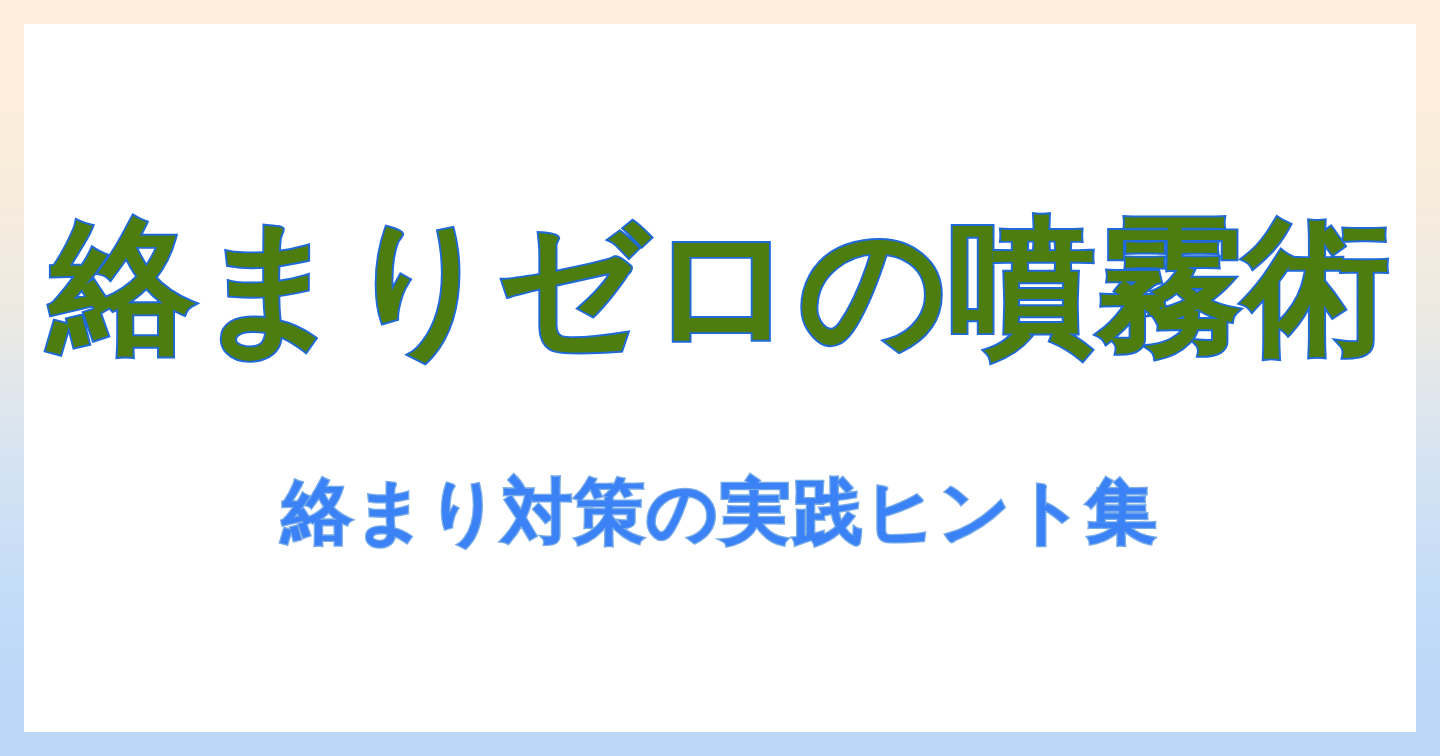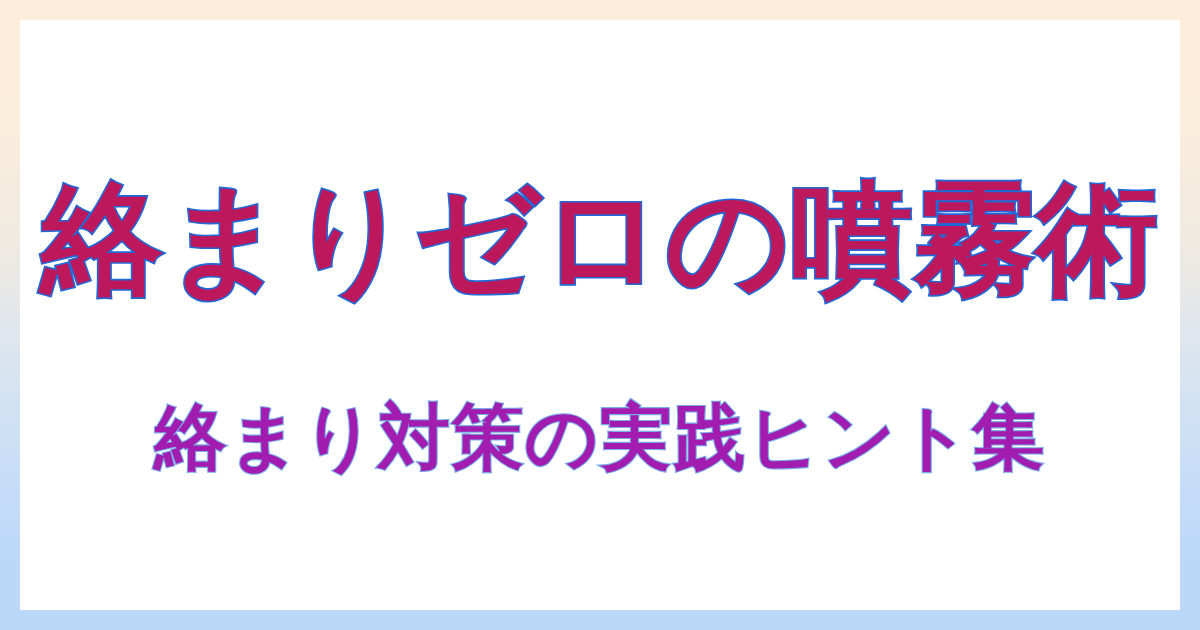--- a/index.html
+++ b/index.html
@@ -56,44 +56,44 @@
 
   .headline {
     display: inline-block;
     margin: 0;
     font-family: "DejaVu Sans", "Liberation Sans", sans-serif;
     font-weight: 700;
     font-size: 122px;
     line-height: 1.0;
     letter-spacing: 0.005em;
     white-space: nowrap;
-    color: #be185d;
+    color: #4d7c0f;
     -webkit-text-stroke: 3.2px #1f69d8;
     paint-order: stroke fill;
     text-rendering: geometricPrecision;
   }
 
   .subline-wrap {
     position: absolute;
     left: 0;
     right: 0;
     top: 382px;
     text-align: center;
   }
 
   .subline {
     display: inline-block;
     margin: 0;
-    font-family: Liberation Sans, sans-serif;
+    font-family: Liberation Mono, monospace;
     font-weight: 700;
-    font-size: 72px;
+    font-size: 59px;
     line-height: 1.0;
     letter-spacing: 0.02em;
     white-space: nowrap;
-    color: #a21caf;
+    color: #3b82f6;
     -webkit-text-stroke: 2.2px #7aade8;
     paint-order: stroke fill;
     text-rendering: geometricPrecision;
   }
 </style>
 </head>
 <body>
 
 <div class="poster">
   <div class="card">

